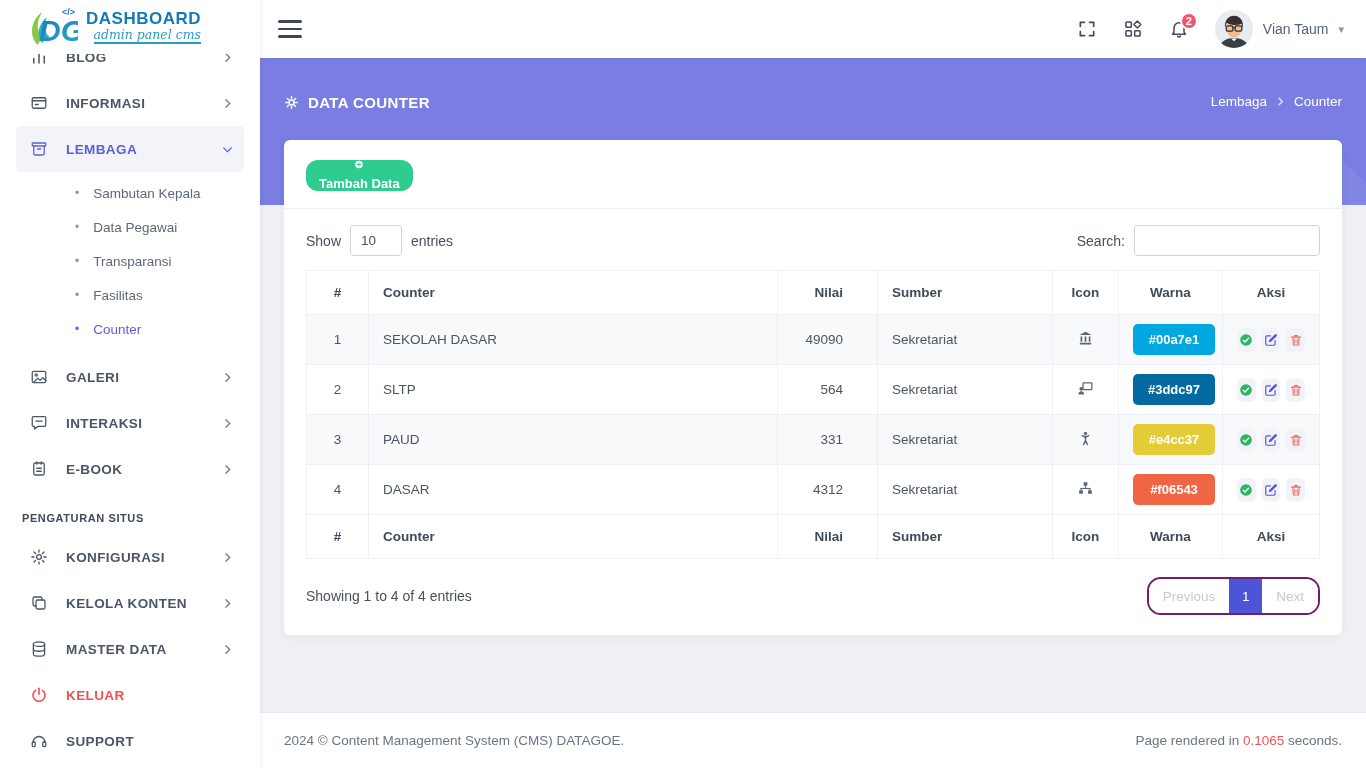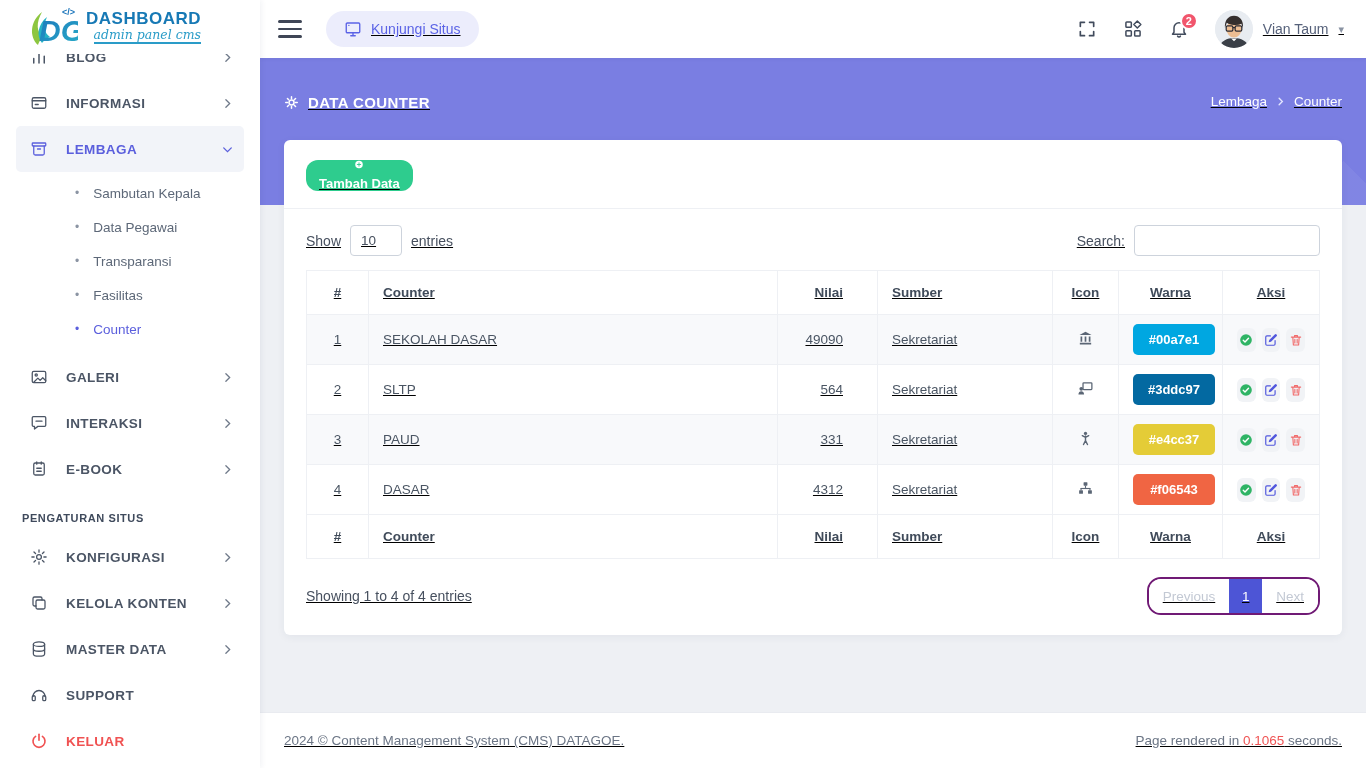--- a/index.html
+++ b/index.html
@@ -1,17 +1,17 @@
 <!DOCTYPE html>
 <html><head>
 <meta charset="utf-8">
 <style>
   * { margin:0; padding:0; box-sizing:border-box; }
   html,body { width:1366px; height:768px; overflow:hidden; font-family:"Liberation Sans", sans-serif; background:#eef0f4; }
-  .app { display:flex; width:1366px; height:768px;text-decoration:underline; }
+  .app { display:flex; width:1366px; height:768px; }
 
   
   .sidebar { width:260px; min-width:260px; background:#fff; position:relative; z-index:20; box-shadow:1px 0 6px rgba(30,40,80,.07); }
   .logo-block { position:absolute; top:0; left:0; right:0; height:54px; background:#fff; z-index:5; display:flex; align-items:center; padding-left:26px; gap:8px; }
   .logo-text { display:flex; flex-direction:column; line-height:1; }
   .logo-title { font-size:17px; font-weight:bold; color:#1779b5; letter-spacing:.5px; }
   .logo-sub { font-family:"DejaVu Serif", serif; font-style:italic; font-size:12.5px; color:#2a9cc8; border-bottom:2px solid #2a9cc8; padding-bottom:1px; margin-top:2px; align-self:flex-end; }
   .side-menu { position:absolute; top:54px; bottom:0; left:0; right:0; overflow:hidden; padding:0 16px; }
   .nav-item { display:flex; align-items:center; height:46px; padding:0 10px 0 14px; color:#4b5565; cursor:pointer; border-radius:5px; }
   .nav-item:first-child { margin-top:-20px; }
@@ -268,58 +268,51 @@
             </svg>
         </span>
         <span class="nv-label">MASTER DATA</span>
         <span class="nv-caret">
           <svg viewBox="0 0 24 24" fill="none" stroke="currentColor" stroke-width="2.4" stroke-linecap="round">
               <path d="M9 5l7 7-7 7"></path>
             </svg>
         </span>
       </div>
 
+      <div class="nav-item danger">
+        <span class="nv-icon">
+          <svg viewBox="0 0 24 24" fill="none" stroke="currentColor" stroke-width="2.2" stroke-linecap="round">
+              <path d="M7.4 5.9a8 8 0 1 0 9.2 0"></path>
+              <path d="M12 3v8"></path>
+            </svg>
+        </span>
+        <span class="nv-label">KELUAR</span>
+      </div>
+
       <div class="nav-item">
         <span class="nv-icon">
           <svg viewBox="0 0 24 24" fill="none" stroke="currentColor" stroke-width="1.7" stroke-linecap="round" stroke-linejoin="round">
               <path d="M4 14a8 8 0 0 1 16 0"></path>
               <rect x="3" y="13" width="4" height="6.5" rx="1.6"></rect>
               <rect x="17" y="13" width="4" height="6.5" rx="1.6"></rect>
             </svg>
         </span>
         <span class="nv-label">SUPPORT</span>
-      </div>
-
-      <div class="nav-item danger">
-        <span class="nv-icon">
-          <svg viewBox="0 0 24 24" fill="none" stroke="currentColor" stroke-width="2.2" stroke-linecap="round">
-              <path d="M7.4 5.9a8 8 0 1 0 9.2 0"></path>
-              <path d="M12 3v8"></path>
-            </svg>
-        </span>
-        <span class="nv-label">KELUAR</span>
       </div>
     </nav>
   </aside>
 
   <div class="main">
 
     <header class="topbar">
       <div class="hamburger">
           <span></span>
           <span></span>
           <span></span>
         </div>
-      <button class="visit-btn">
-        <svg viewBox="0 0 24 24" fill="none" stroke="currentColor" stroke-width="1.8" stroke-linecap="round" stroke-linejoin="round">
-            <rect x="3" y="4" width="18" height="13" rx="1.5"></rect>
-            <path d="M9 21h6M12 17v4M6.5 7.2h0"></path>
-          </svg>
-        <span>Kunjungi Situs</span>
-      </button>
       <div class="topbar-right">
         <span class="tb-icon">
           <svg viewBox="0 0 24 24" fill="none" stroke="currentColor" stroke-width="2" stroke-linecap="round" stroke-linejoin="round">
               <path d="M4 9V4h5M15 4h5v5M20 15v5h-5M9 20H4v-5"></path>
             </svg>
         </span>
         <span class="tb-icon">
           <svg viewBox="0 0 24 24" fill="none" stroke="currentColor" stroke-width="1.8" stroke-linejoin="round">
               <rect x="3.5" y="3.5" width="6.5" height="6.5" rx="1"></rect>
               <rect x="3.5" y="14" width="6.5" height="6.5" rx="1"></rect>

